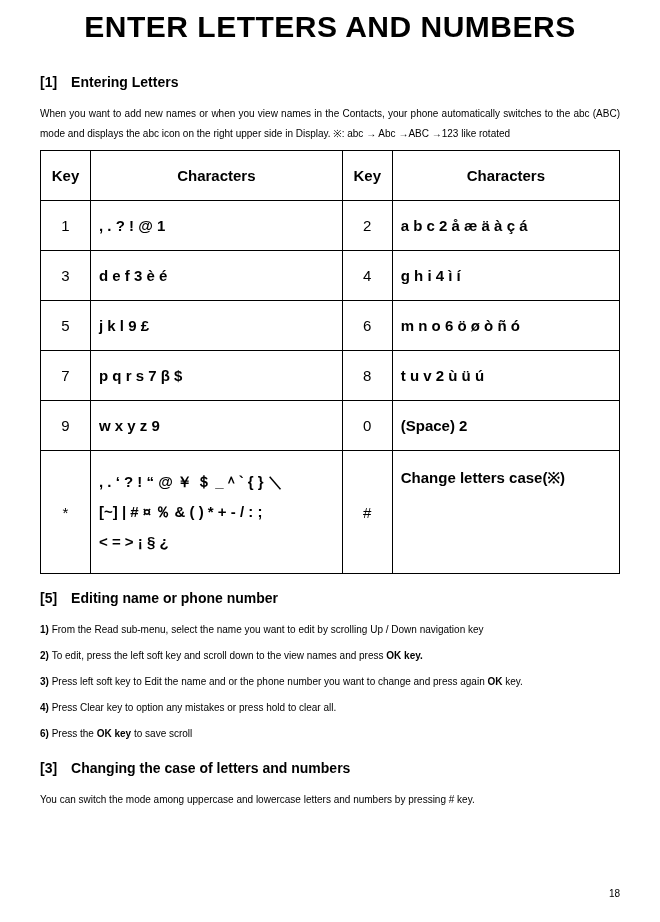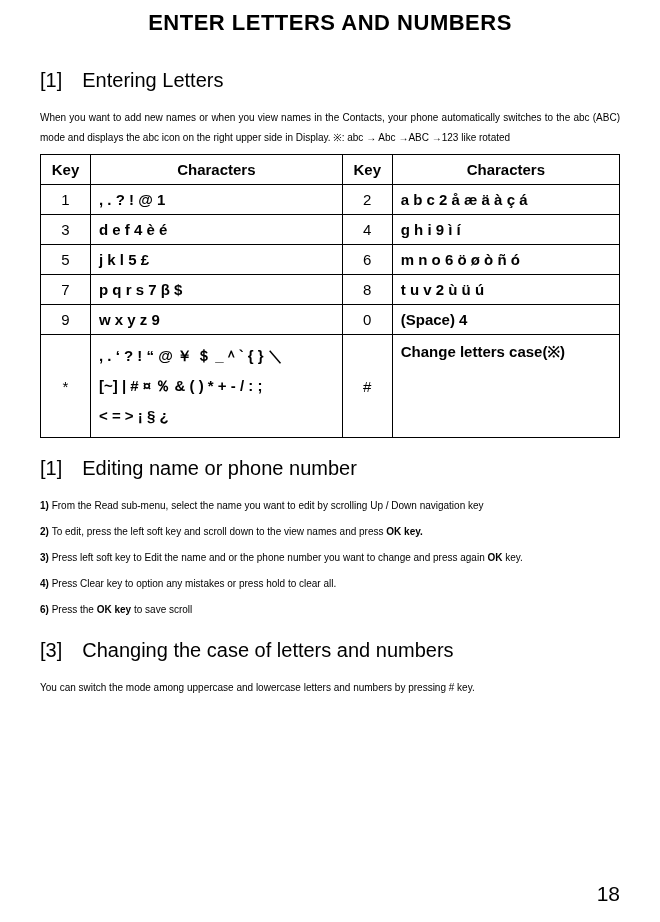--- a/index.html
+++ b/index.html
@@ -11,46 +11,46 @@
       width: 660px;
       height: 922px;
       background: #fff;
       font-family: Arial, Helvetica, sans-serif;
       color: #000;
       padding: 10px 40px 10px 40px;
       position: relative;
     }
     h1 {
       text-align: center;
-      font-size: 22px;
+      font-size: 30px;
       font-weight: bold;
       margin-bottom: 24px;
       letter-spacing: 0.5px;
     }
     .sect-title {
-      font-weight: normal;
-      font-size: 20px;
+      font-weight: bold;
+      font-size: 14px;
       margin: 10px 0 8px;
       line-height: 2;
     }
     .para {
       font-size: 10px;
       line-height: 2;
       text-align: justify;
       margin: 2px 0 6px;
     }
     .bold { font-weight: bold; }
     table {
       border-collapse: collapse;
       width: 100%;
       margin: 6px 0;
     }
     th, td {
       border: 1px solid #000;
-      padding: 6px 8px;
+      padding: 16px 8px;
       font-size: 15px;
       vertical-align: middle;
     }
     th {
       font-weight: bold;
       text-align: center;
     }
     td.key {
       text-align: center;
       width: 50px;
@@ -60,23 +60,23 @@
     td.chars {
       font-weight: bold;
       vertical-align: top;
     }
     td.sym {
       line-height: 2;
       font-weight: bold;
     }
     .page-num {
       position: absolute;
-      bottom: 16px;
+      bottom: 23px;
       right: 40px;
-      font-size: 21px;
+      font-size: 10px;
     }
   </style>
 </head>
 <body>
 
 <h1>ENTER LETTERS AND NUMBERS</h1>
 
 <div class="sect-title">[1] Entering Letters</div>
 <div class="para">When you want to add new names or when you view names in the Contacts, your phone automatically switches to the abc (ABC) mode and displays the abc icon on the right upper side in Display.  ※: abc → Abc →ABC →123 like rotated</div>
 
@@ -89,56 +89,56 @@
     <th>Characters</th>
   </tr>
   <tr>
     <td class="key">1</td>
     <td class="chars">, . ? ! @  1</td>
     <td class="key">2</td>
     <td class="chars">a b c 2 å æ ä à ç á</td>
   </tr>
   <tr>
     <td class="key">3</td>
-    <td class="chars">d e f 4 è é</td>
+    <td class="chars">d e f 3 è é</td>
     <td class="key">4</td>
-    <td class="chars">g h i 9 ì í</td>
+    <td class="chars">g h i 4 ì í</td>
   </tr>
   <tr>
     <td class="key">5</td>
-    <td class="chars">j k l 5 £</td>
+    <td class="chars">j k l 9 £</td>
     <td class="key">6</td>
     <td class="chars">m n o 6 ö ø ò ñ ó</td>
   </tr>
   <tr>
     <td class="key">7</td>
     <td class="chars">p q r s 7 β $</td>
     <td class="key">8</td>
     <td class="chars">t u v 2 ù ü ú</td>
   </tr>
   <tr>
     <td class="key">9</td>
     <td class="chars">w x y z 9</td>
     <td class="key">0</td>
-    <td class="chars">(Space) 4</td>
+    <td class="chars">(Space) 2</td>
   </tr>
   <tr>
     <td class="key star">*</td>
     <td class="chars sym">
       <span>, . ‘ ? ! “ @ ￥ ＄ _＾` { } ＼</span><br>
       <span>[~] | # ¤ ％ &amp; ( ) * + - / : ;</span><br>
       <span>&lt; = &gt; ¡ § ¿</span>
     </td>
     <td class="key">#</td>
     <td class="chars" style="vertical-align:top">Change letters case(※)</td>
   </tr>
 </tbody>
   </table>
 
-<div class="sect-title">[1] Editing name or phone number</div>
+<div class="sect-title">[5] Editing name or phone number</div>
 
 <div class="para"><span class="bold">1) </span><span>From the Read sub-menu, select the name you want to edit by scrolling Up / Down navigation key</span></div>
 
 <div class="para"><span class="bold">2) </span><span>To edit, press the left soft key and scroll down to the view names and press </span><span class="bold">OK key.</span></div>
 
 <div class="para"><span class="bold">3) </span><span>Press left soft key to Edit the name and or the phone number you want to change and press again </span><span class="bold">OK</span><span> key.</span></div>
 
 <div class="para"><span class="bold">4) </span><span>Press Clear key to option any mistakes or press hold to clear all.</span></div>
 
 <div class="para"><span class="bold">6) </span><span>Press the </span><span class="bold">OK key</span><span> to save scroll</span></div>

